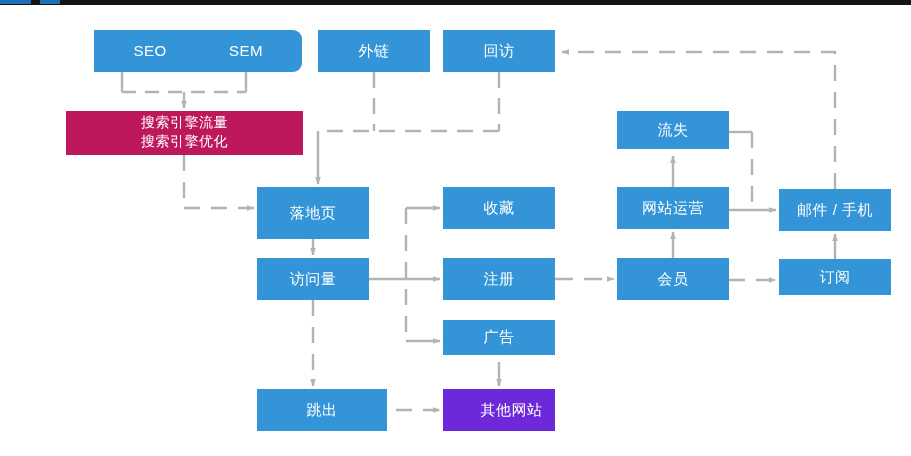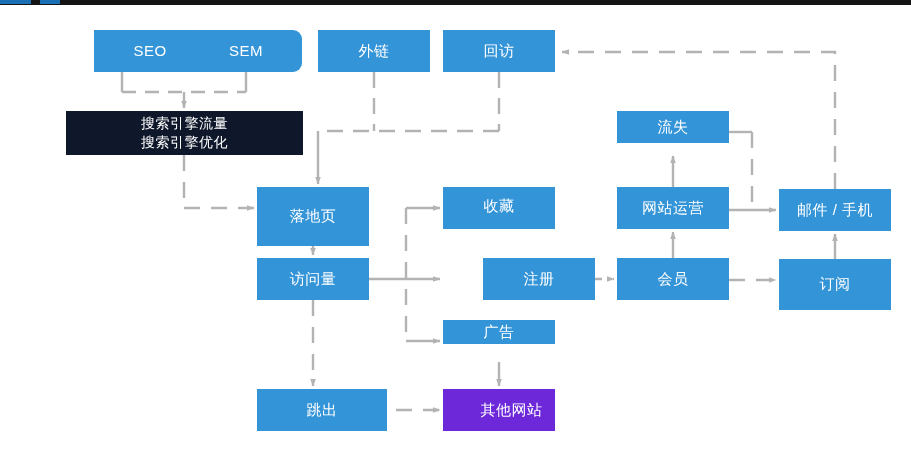--- a/index.html
+++ b/index.html
@@ -135,81 +135,81 @@
       <div class="node" style="left: 318px; top: 30px; width: 112px; height: 42px; background: rgb(52, 148, 216); color: rgb(255, 255, 255);">
         <div>
           <span class="lbl">外链</span>
         </div>
       </div>
       <div class="node" style="left: 443px; top: 30px; width: 112px; height: 42px; background: rgb(52, 148, 216); color: rgb(255, 255, 255);">
         <div>
           <span class="lbl">回访</span>
         </div>
       </div>
-      <div class="node two-line" style="left: 66px; top: 111px; width: 237px; height: 44px; background: #0f172a; color: rgb(255, 255, 255);">
+      <div class="node two-line" style="left: 66px; top: 111px; width: 237px; height: 44px; background: #be185d; color: rgb(255, 255, 255); font-family: Liberation Mono, monospace;">
         <div>
           <span class="lbl">搜索引擎流量</span>
           <span class="lbl">搜索引擎优化</span>
         </div>
       </div>
-      <div class="node" style="left: 257px; top: 187px; width: 112px; height: 59px; background: rgb(52, 148, 216); color: rgb(255, 255, 255);">
+      <div class="node" style="left: 257px; top: 187px; width: 112px; height: 52px; background: rgb(52, 148, 216); color: rgb(255, 255, 255);">
         <div>
           <span class="lbl">落地页</span>
         </div>
       </div>
       <div class="node" style="left: 257px; top: 258px; width: 112px; height: 42px; background: rgb(52, 148, 216); color: rgb(255, 255, 255);">
         <div>
           <span class="lbl">访问量</span>
         </div>
       </div>
       <div class="node" style="left: 257px; top: 389px; width: 130px; height: 42px; background: rgb(52, 148, 216); color: rgb(255, 255, 255);">
         <div>
           <span class="lbl">跳出</span>
         </div>
       </div>
-      <div class="node" style="left: 443px; top: 187px; width: 112px; height: 42px; background: rgb(52, 148, 216); color: rgb(255, 255, 255); font-family: Liberation Mono, monospace;">
+      <div class="node" style="left: 443px; top: 187px; width: 112px; height: 42px; background: rgb(52, 148, 216); color: rgb(255, 255, 255);">
         <div>
           <span class="lbl">收藏</span>
         </div>
       </div>
-      <div class="node" style="left: 443px; top: 258px; width: 112px; height: 42px; background: rgb(52, 148, 216); color: rgb(255, 255, 255); margin-left: 40px;">
+      <div class="node" style="left: 443px; top: 258px; width: 112px; height: 42px; background: rgb(52, 148, 216); color: rgb(255, 255, 255);">
         <div>
           <span class="lbl">注册</span>
         </div>
       </div>
-      <div class="node" style="left: 443px; top: 320px; width: 112px; height: 24px; background: rgb(52, 148, 216); color: rgb(255, 255, 255);">
+      <div class="node" style="left: 443px; top: 320px; width: 112px; height: 35px; background: rgb(52, 148, 216); color: rgb(255, 255, 255);">
         <div>
           <span class="lbl">广告</span>
         </div>
       </div>
       <div class="node" style="left: 443px; top: 389px; width: 112px; height: 42px; background: #6d28d9; color: rgb(255, 255, 255); padding-left: 25px;">
         <div>
           <span class="lbl">其他网站</span>
         </div>
       </div>
-      <div class="node" style="left: 617px; top: 111px; width: 112px; height: 32px; background: rgb(52, 148, 216); color: rgb(255, 255, 255);">
+      <div class="node" style="left: 617px; top: 111px; width: 112px; height: 38px; background: rgb(52, 148, 216); color: rgb(255, 255, 255);">
         <div>
           <span class="lbl">流失</span>
         </div>
       </div>
       <div class="node" style="left: 617px; top: 187px; width: 112px; height: 42px; background: rgb(52, 148, 216); color: rgb(255, 255, 255);">
         <div>
           <span class="lbl">网站运营</span>
         </div>
       </div>
       <div class="node" style="left: 617px; top: 258px; width: 112px; height: 42px; background: rgb(52, 148, 216); color: rgb(255, 255, 255);">
         <div>
           <span class="lbl">会员</span>
         </div>
       </div>
       <div class="node" style="left: 779px; top: 189px; width: 112px; height: 42px; background: rgb(52, 148, 216); color: rgb(255, 255, 255);">
         <div>
           <span class="lbl">邮件 / 手机</span>
         </div>
       </div>
-      <div class="node" style="left: 779px; top: 259px; width: 112px; height: 51px; background: rgb(52, 148, 216); color: rgb(255, 255, 255);">
+      <div class="node" style="left: 779px; top: 259px; width: 112px; height: 36px; background: rgb(52, 148, 216); color: rgb(255, 255, 255);">
         <div>
           <span class="lbl">订阅</span>
         </div>
       </div>
     </div>
 
 </div>
 
 </body></html>

